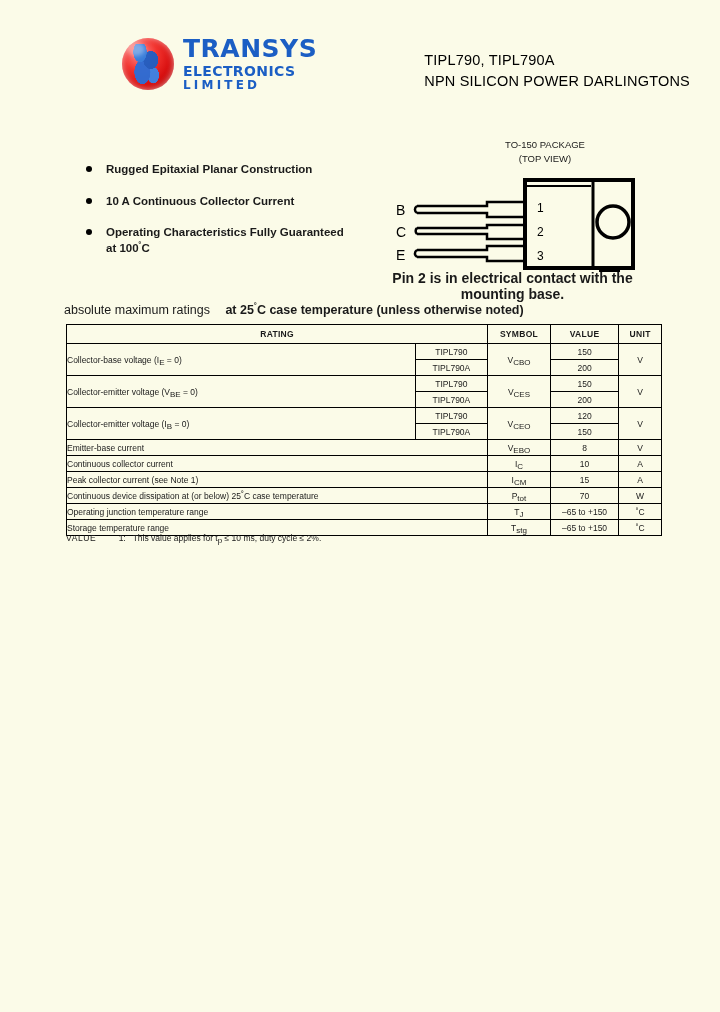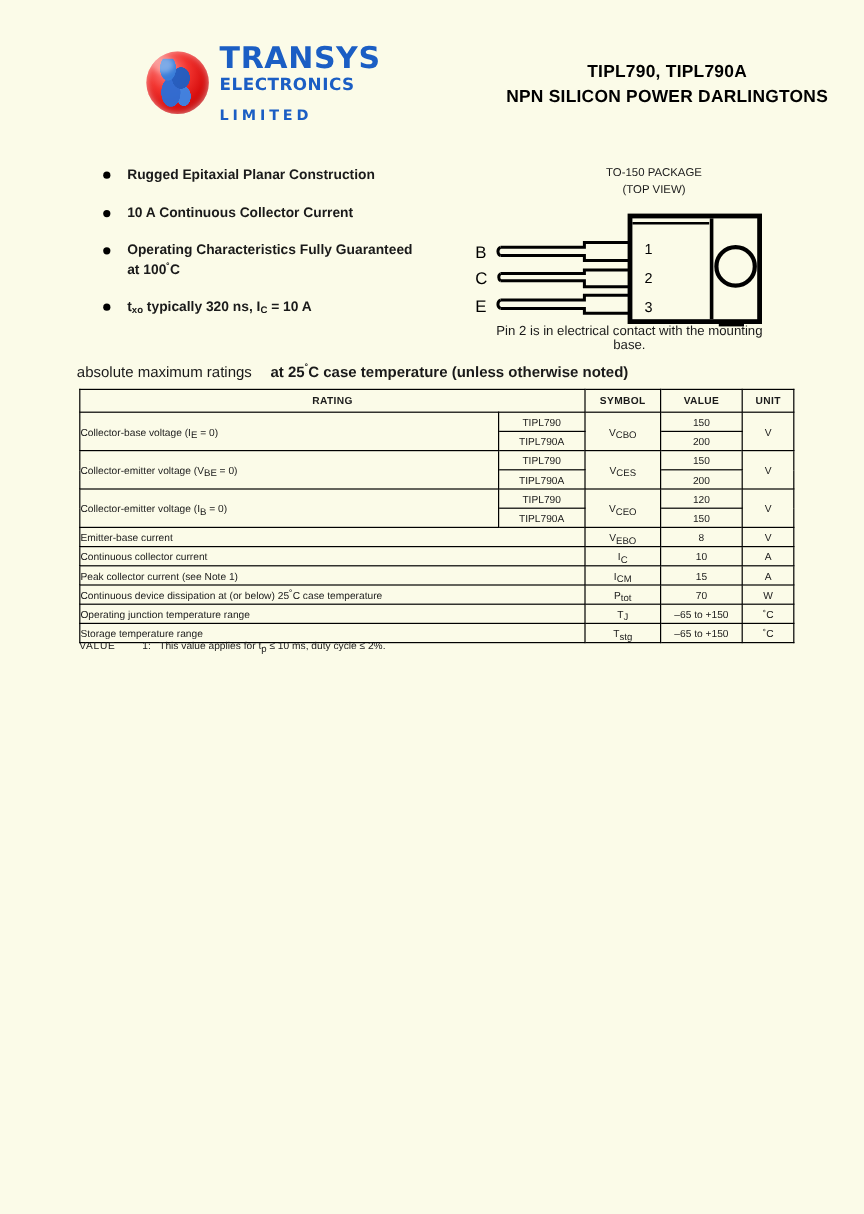--- a/index.html
+++ b/index.html
@@ -66,38 +66,38 @@
   .logo-words {
     display: flex;
     flex-direction: column;
     line-height: 1;
     color: #1b5ec4;
     font-weight: bold;
     font-family: "DejaVu Sans", sans-serif;
   }
   .logo-l1 { font-size: 25px; letter-spacing: .5px; }
   .logo-l2 { font-size: 14px; letter-spacing: .4px; margin-top: 3px; }
-  .logo-l3 { font-size: 12px; letter-spacing: 3.2px; margin-top: 12px; }
+  .logo-l3 { font-size: 12px; letter-spacing: 3.2px; margin-top: 1px; }
 
   .title-block {
     position: absolute;
     right: 30px;
     top: 16px;
-    text-align: center;
-    font-weight: bold;
+    text-align: left;
+    font-weight: normal;
     color: #000;
   }
   .title-line1 { font-size: 14.5px; letter-spacing: .2px; }
   .title-line2 { font-size: 14.5px; margin-top: 5px; letter-spacing: .2px; }
 
   
   .features {
     position: absolute;
     left: 86px;
-    top: 139px;
+    top: 162px;
     width: 290px;
   }
   .feature {
     display: flex;
     align-items: flex-start;
     margin-bottom: 16px;
     font-size: 11.5px;
     font-weight: bold;
     line-height: 1.35;
   }
@@ -121,24 +121,25 @@
   }
   .pkg-cap {
     text-align: center;
     font-size: 9.5px;
     line-height: 1.45;
     margin-left: 60px;
   }
   .pkg-foot {
     position: absolute;
     top: 132px;
-    left: 12px;
+    left: 0;
     width: 245px;
     text-align: center;
-    font-size: 11px;
+    font-size: 14px;
+    font-weight: bold;
   }
 
   
   .ratings-heading {
     position: absolute;
     left: 64px;
     top: 303px;
     font-size: 12.5px;
   }
   .ratings-heading .bold { font-weight: bold; margin-left: 12px; }
@@ -219,24 +220,20 @@
   <div class="feature">
     <span class="dot"></span>
     <span>10 A Continuous Collector Current</span>
   </div>
 
   <div class="feature">
     <span class="dot"></span>
     <span>Operating Characteristics Fully Guaranteed<br>at 100<span class="deg">˚</span>C</span>
   </div>
 
-  <div class="feature">
-    <span class="dot"></span>
-    <span>t<sub>xo</sub> typically 320 ns, I<sub>C</sub> = 10 A</span>
-  </div>
 
 </div>
 
 <div class="package">
 
   <div class="pkg-cap">
     <div>TO-150 PACKAGE</div>
     <div>(TOP VIEW)</div>
   </div>
 

